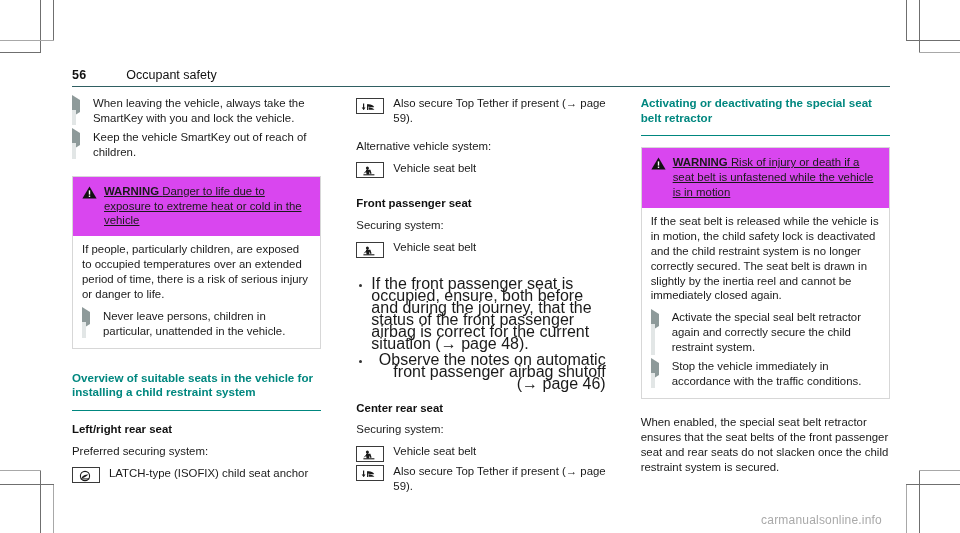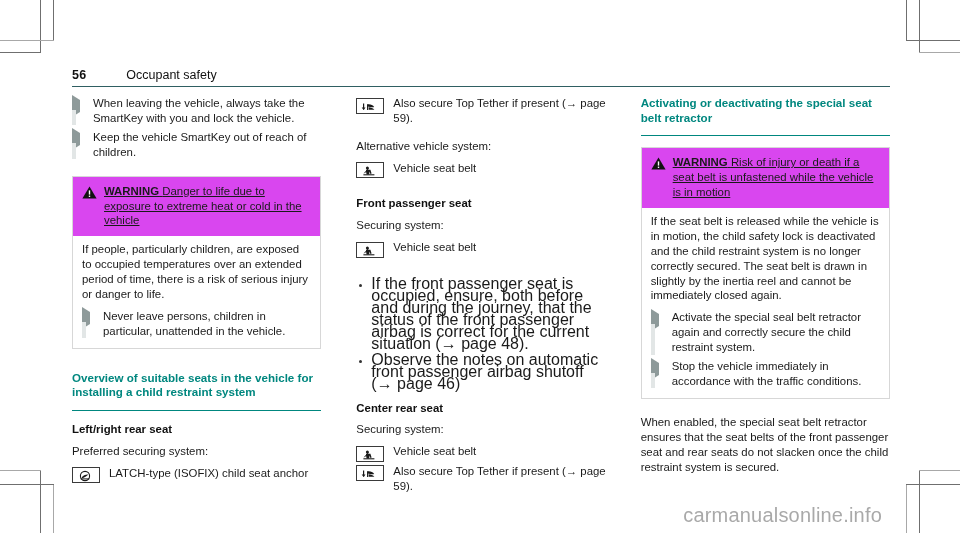--- a/index.html
+++ b/index.html
@@ -164,21 +164,21 @@
     padding: 0;
     list-style: none;
   }
   ul.dot-list li {
     position: relative;
     padding-left: 15px;
     font-size: 16px;
     line-height: 12px;
     margin-bottom: 4px;
   }
-  ul.dot-list li:last-child { margin-bottom: 0; }
+  ul.dot-list li:last-child { margin-bottom: 0; text-align: right; }
   ul.dot-list li .dot {
     position: absolute;
     left: 3px;
     top: 6px;
     width: 3px;
     height: 3px;
     background: #333;
     border-radius: 50%;
   }
 
@@ -229,21 +229,21 @@
   .pic-row .pic-label {
     font-size: 11.4px;
     line-height: 14.9px;
   }
 
   
   #watermark {
     position: absolute;
     right: 78px;
     bottom: 6px;
-    font-size: 20px;
+    font-size: 12px;
     color: #a9a9a9;
     letter-spacing: .2px;
     font-family: "Liberation Sans", sans-serif;
     text-align: center;
   }
 </style>
 </head>
 <body>
 
 <div class="crop" id="crop-tl">

